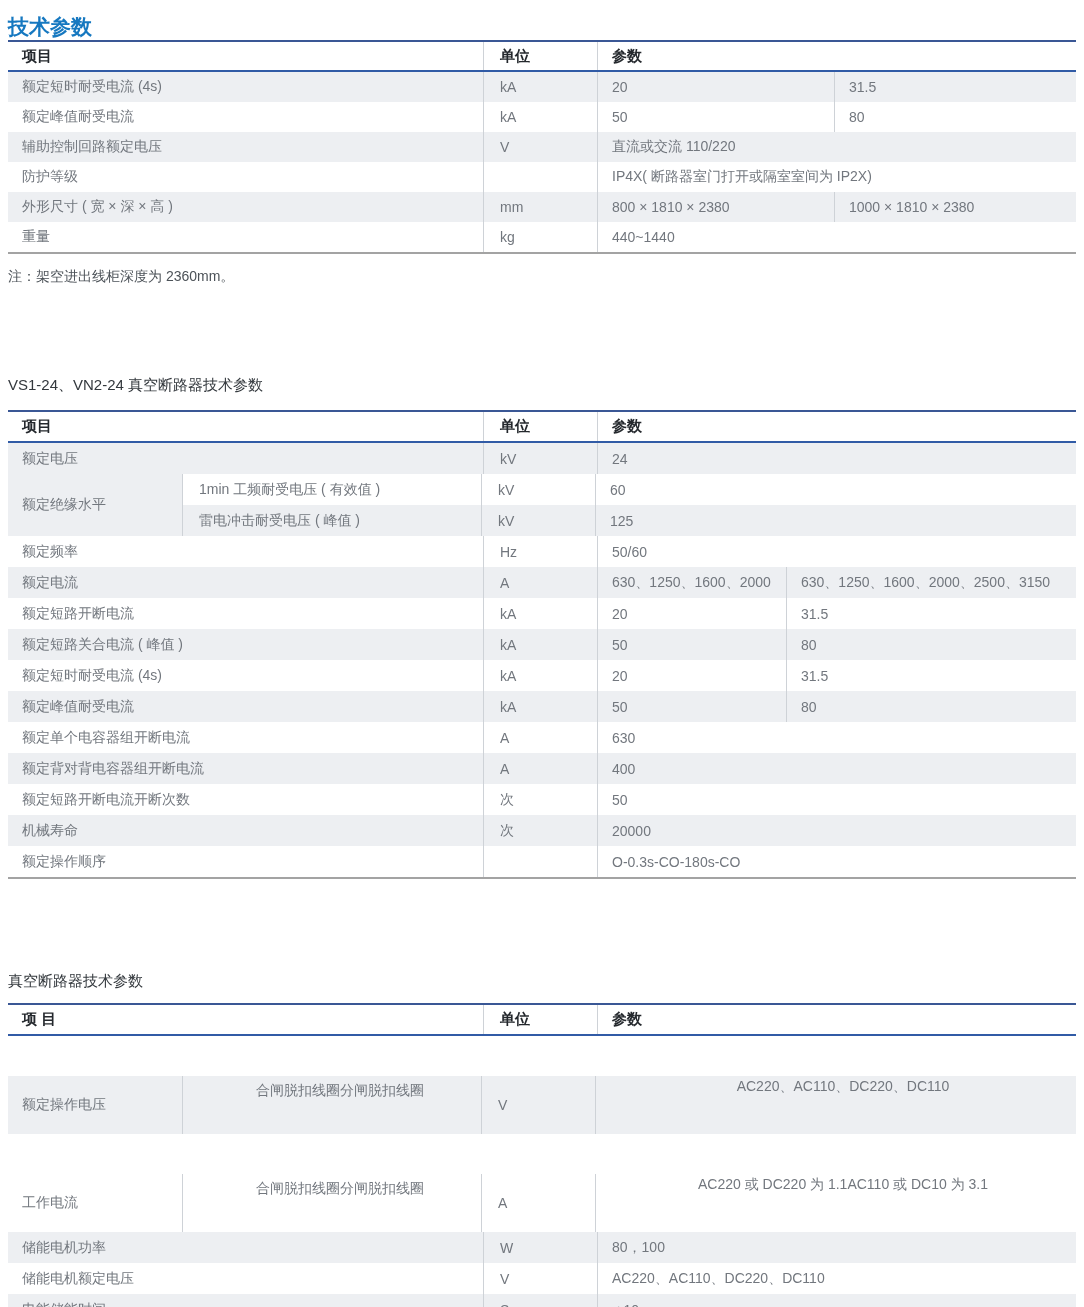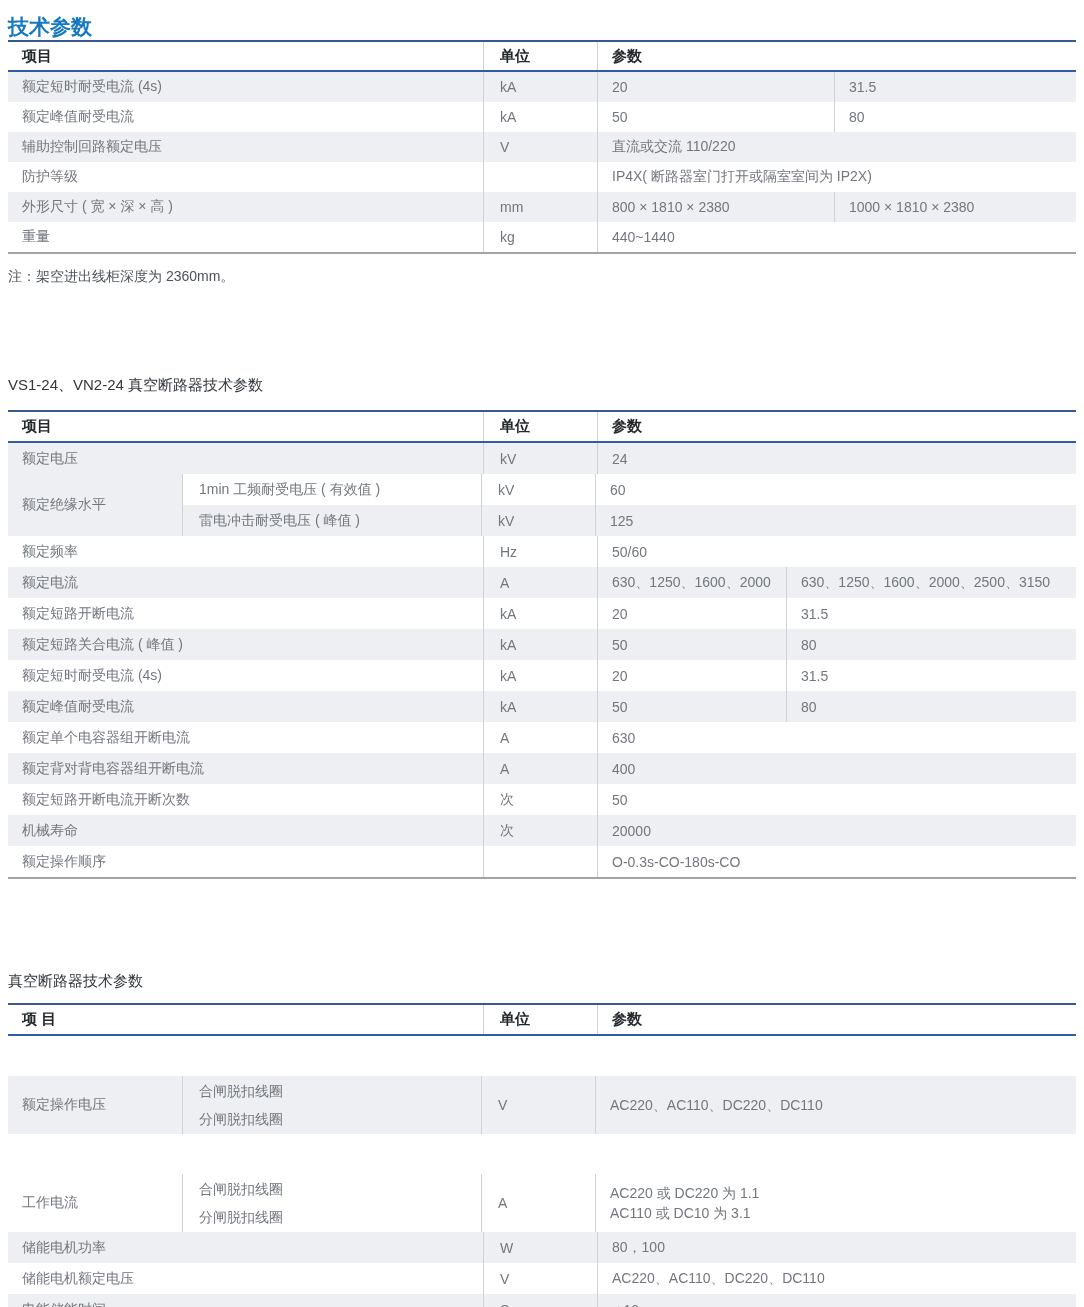--- a/index.html
+++ b/index.html
@@ -62,21 +62,21 @@
   .sec1 .va { width: 189px; }
   .vb { flex: 1; display: flex; align-items: center; }
 
   .pad  { padding-left: 14px; }
   .padu { padding-left: 16px; }
   .pads { padding-left: 16px; }
 
   .sep-r { border-right: 1px solid #ced2d7; }
   .shade { background: #edeff2; }
 
-  .slabels, .vlines { flex-direction: column; justify-content: center; align-items: flex-start; }
+  .slabels, .vlines { justify-content: center; align-items: flex-start; }
   .sline { line-height: 28px; }
   .vline { line-height: 20px; }
 
   .note { margin-top: 13px; font-size: 14px; color: #4c5258; line-height: 18px; }
 </style>
 </head>
 <body>
 
 <div class="page">
   <h1 class="page-title">技术参数</h1>

